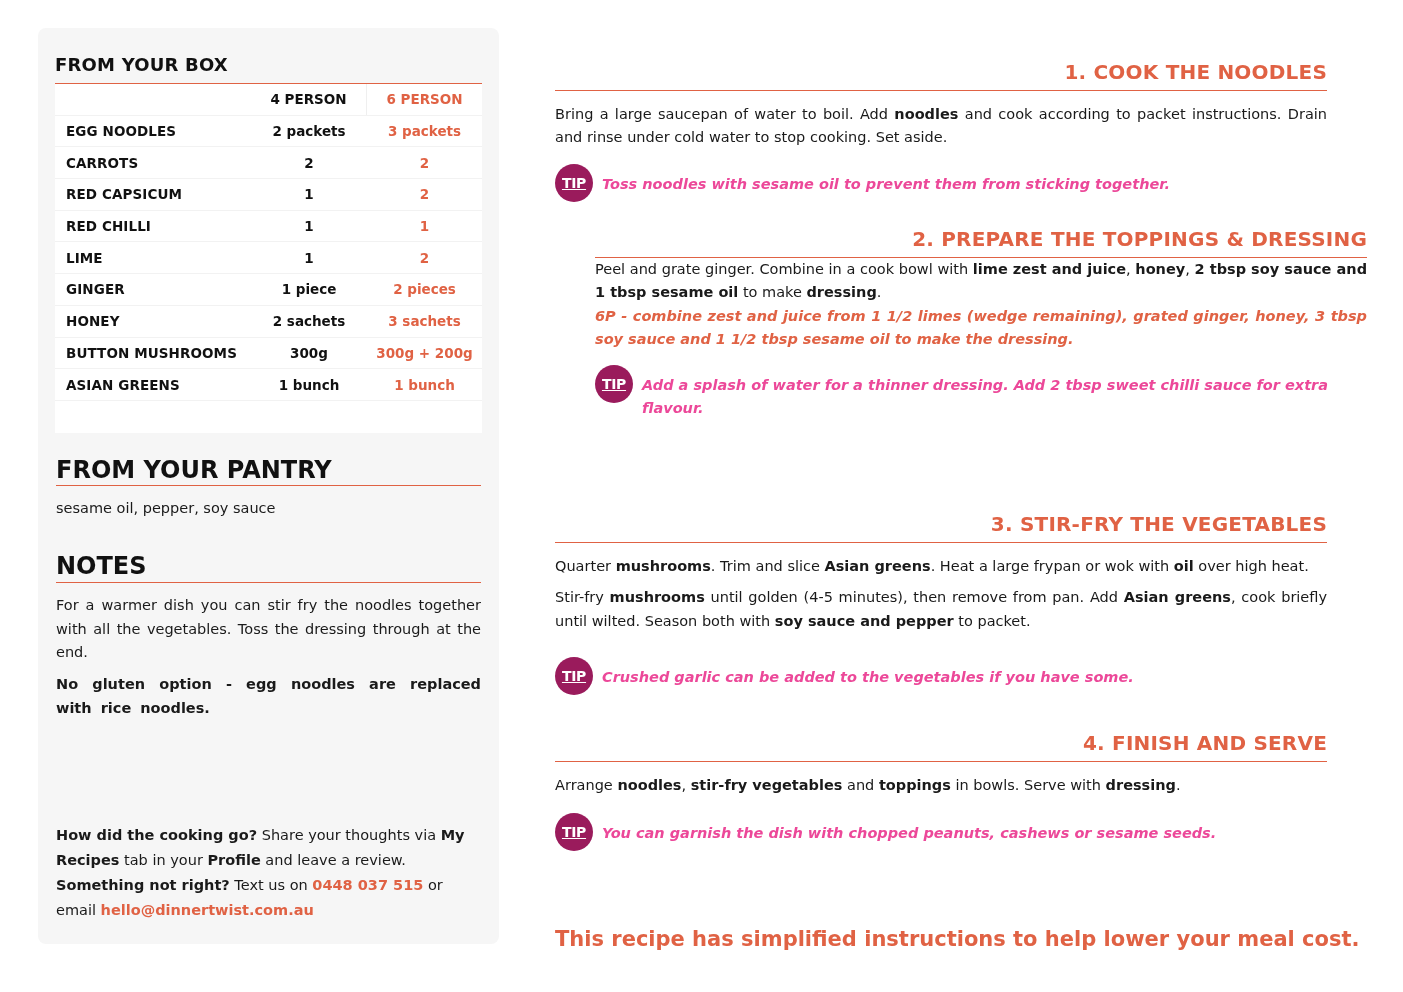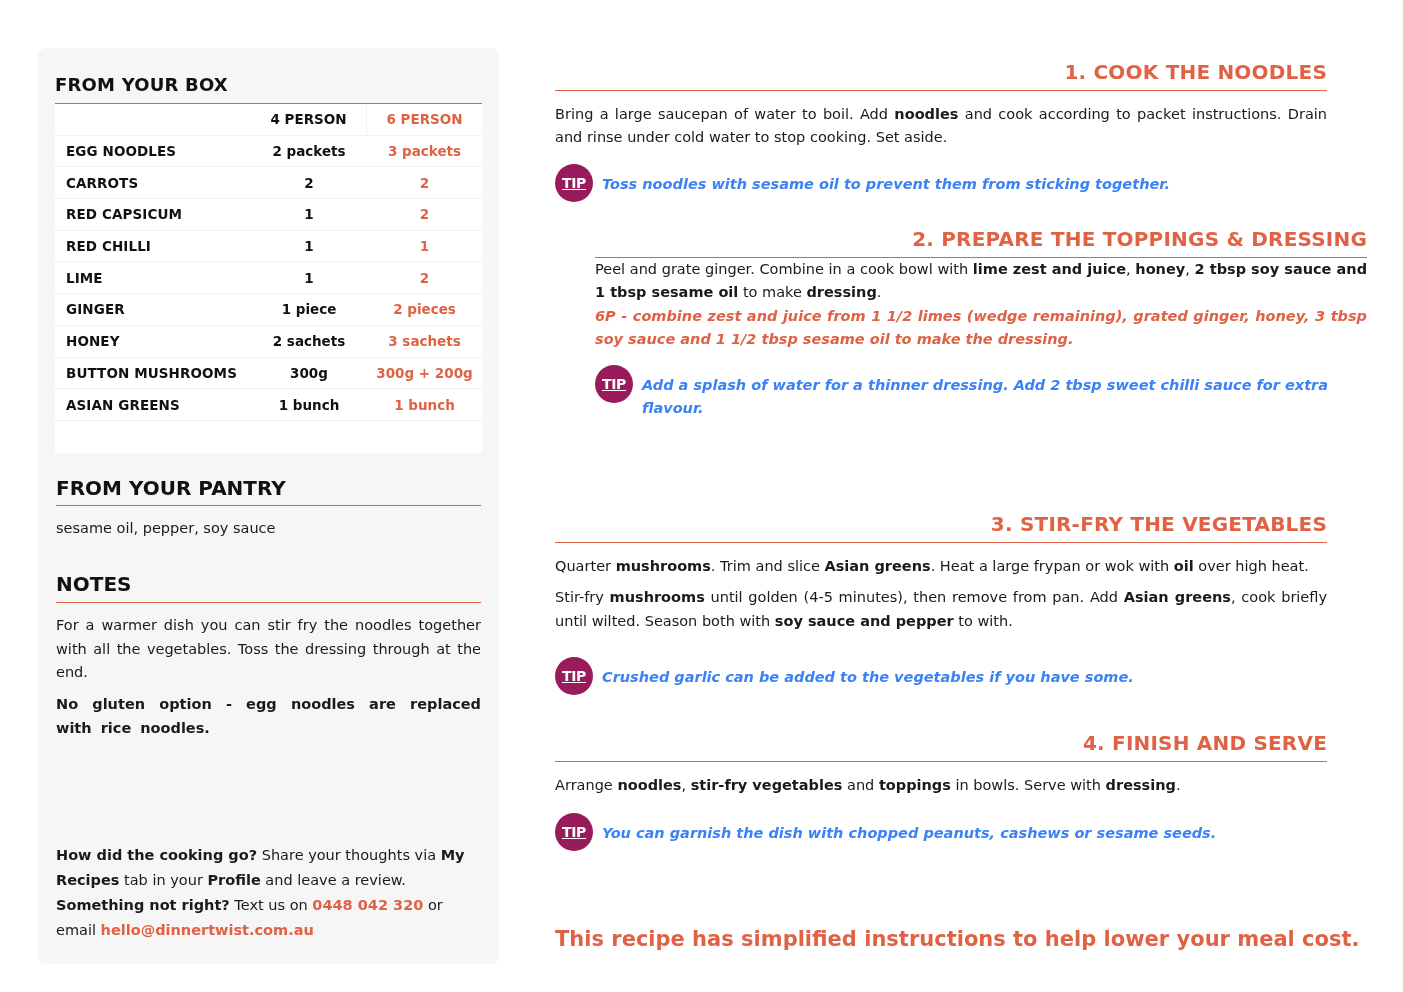--- a/index.html
+++ b/index.html
@@ -1,20 +1,20 @@
 <!DOCTYPE html>
 <html><head>
 <meta charset="utf-8">
 <style>
   * { box-sizing: border-box; margin: 0; padding: 0; }
   html, body { width: 1403px; height: 992px; background: #ffffff; overflow: hidden; }
   body { font-family: "DejaVu Sans", sans-serif; color: #1a1a1a; position: relative; }
 
   .left-panel {
-    position: absolute; left: 38px; top: 48px; width: 461px; height: 916px;
+    position: absolute; left: 38px; top: 28px; width: 461px; height: 916px;
     background: #f6f6f6; border-radius: 8px; text-decoration: underline;
   }
   .box-title {
     position: absolute; left: 17px; top: 26px;
     font-size: 18px; font-weight: bold; letter-spacing: 0.2px; color: #111;
   }
   .box-title-rule { position: absolute; left: 17px; top: 55px; width: 427px; height: 1px; background: #e06244; }
   .box-table {
     position: absolute; left: 17px; top: 56px; width: 427px; height: 349px; background: #ffffff;
   }
@@ -22,21 +22,21 @@
     display: flex; height: 31.7px; align-items: center; border-bottom: 1px solid #f2f2f2;
     font-size: 13.5px; font-weight: bold;
   }
   .box-row .name { width: 196px; padding-left: 11px; color: #111; letter-spacing: 0.1px; }
   .box-row .q4 { width: 116px; text-align: center; color: #111; }
   .box-row .q6 { width: 115px; text-align: center; color: #e06244; }
   .box-row.header .q4 { border-right: 1px solid #efefef; height: 100%; display: flex; align-items: center; justify-content: center; }
   .box-row.header .q6 { height: 100%; display: flex; align-items: center; justify-content: center; }
 
   .section-title {
-    position: absolute; left: 18px; font-size: 20px; font-weight: bold; color: #111;
+    position: absolute; left: 18px; font-size: 24px; font-weight: bold; color: #111;
   }
   .section-rule { position: absolute; left: 18px; width: 425px; height: 1px; background: #e06244; }
   .pantry-text { position: absolute; left: 18px; top: 472px; font-size: 14.5px; color: #1a1a1a; }
   .notes-text {
     position: absolute; left: 18px; top: 566px; width: 425px;
     font-size: 14.5px; line-height: 23.5px; text-align: justify; color: #1a1a1a;
   }
   .notes-bold {
     position: absolute; left: 18px; top: 645px; width: 425px;
     font-size: 14.5px; line-height: 23.5px; font-weight: bold; text-align: justify; word-spacing: 4px;
@@ -56,21 +56,21 @@
   .step-text b { font-weight: bold; }
   .step-text.orange { color: #e06244; font-weight: bold; font-style: italic; }
   .tip { display: flex; align-items: flex-start; }
   .tip-badge {
     width: 38px; height: 38px; border-radius: 50%; background: #9a1b5c; color: #fff;
     font-size: 14px; font-weight: bold; display: flex; align-items: center; justify-content: center;
     flex-shrink: 0; letter-spacing: -0.3px; text-decoration: underline;
   }
   .tip-text {
     margin-left: 9px; margin-top: 9px; font-size: 14.5px; line-height: 23px;
-    font-style: italic; font-weight: bold; color: #3b82f6; width: 700px;
+    font-style: italic; font-weight: bold; color: #ec4899; width: 700px;
   }
   .footer-note {
     position: absolute; left: 555px; top: 927px; font-size: 21px; font-weight: bold; color: #e06244;
   }
 </style>
 </head>
 <body>
 
 <div class="left-panel">
   <div class="box-title">FROM YOUR BOX</div>
@@ -134,21 +134,21 @@
   <div class="section-rule" style="top:457px;"></div>
   <div class="pantry-text">sesame oil, pepper, soy sauce</div>
 
   <div class="section-title" style="top:524px;">NOTES</div>
   <div class="section-rule" style="top:554px;"></div>
   <div class="notes-text">For a warmer dish you can stir fry the noodles together with all the vegetables. Toss the dressing through at the end.</div>
   <div class="notes-bold">No gluten option - egg noodles are replaced with rice noodles.</div>
 
   <div class="feedback">
     <b>How did the cooking go?</b><span> Share your thoughts via </span><b>My Recipes</b><span> tab in your </span><b>Profile</b><span> and leave a review.</span><br>
-    <b>Something not right?</b><span> Text us on </span><span class="accent">0448 042 320</span><span> or email </span><span class="accent">hello@dinnertwist.com.au</span>
+    <b>Something not right?</b><span> Text us on </span><span class="accent">0448 037 515</span><span> or email </span><span class="accent">hello@dinnertwist.com.au</span>
   </div>
 </div>
 
 <div id="steps">
     <div class="step" style="top: 60px;">
       <div class="step-title">1. COOK THE NOODLES</div>
       <div class="step-rule"></div>
       <div class="step-text" style="margin-top: 12px;"><span>Bring a large saucepan of water to boil. Add </span><b>noodles</b><span> and cook according to packet instructions. Drain and rinse under cold water to stop cooking. Set aside.</span></div>
       <div class="tip" style="margin-top: 14px;">
         <div class="tip-badge">TIP</div>
@@ -162,21 +162,21 @@
       <div class="step-text orange">6P - combine zest and juice from 1 1/2 limes (wedge remaining), grated ginger, honey, 3 tbsp soy sauce and 1 1/2 tbsp sesame oil to make the dressing.</div>
       <div class="tip" style="margin-top: 14px;">
         <div class="tip-badge">TIP</div>
         <div class="tip-text">Add a splash of water for a thinner dressing. Add 2 tbsp sweet chilli sauce for extra flavour.</div>
       </div>
     </div>
     <div class="step" style="top: 512px;">
       <div class="step-title">3. STIR-FRY THE VEGETABLES</div>
       <div class="step-rule"></div>
       <div class="step-text" style="margin-top: 12px;"><span>Quarter </span><b>mushrooms</b><span>. Trim and slice </span><b>Asian greens</b><span>. Heat a large frypan or wok with </span><b>oil</b><span> over high heat.</span></div>
-      <div class="step-text" style="margin-top: 8px;"><span>Stir-fry </span><b>mushrooms</b><span> until golden (4-5 minutes), then remove from pan. Add </span><b>Asian greens</b><span>, cook briefly until wilted. Season both with </span><b>soy sauce and pepper</b><span> to with.</span></div>
+      <div class="step-text" style="margin-top: 8px;"><span>Stir-fry </span><b>mushrooms</b><span> until golden (4-5 minutes), then remove from pan. Add </span><b>Asian greens</b><span>, cook briefly until wilted. Season both with </span><b>soy sauce and pepper</b><span> to packet.</span></div>
       <div class="tip" style="margin-top: 24px;">
         <div class="tip-badge">TIP</div>
         <div class="tip-text">Crushed garlic can be added to the vegetables if you have some.</div>
       </div>
     </div>
     <div class="step" style="top: 731px;">
       <div class="step-title">4. FINISH AND SERVE</div>
       <div class="step-rule"></div>
       <div class="step-text" style="margin-top: 12px;"><span>Arrange </span><b>noodles</b><span>, </span><b>stir-fry vegetables</b><span> and </span><b>toppings</b><span> in bowls. Serve with </span><b>dressing</b><span>.</span></div>
       <div class="tip" style="margin-top: 16px;">

